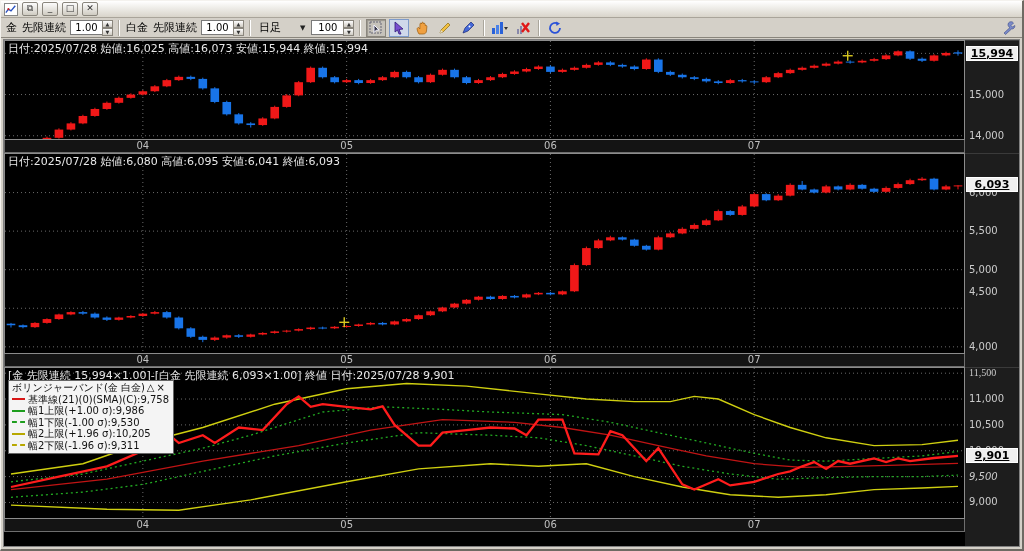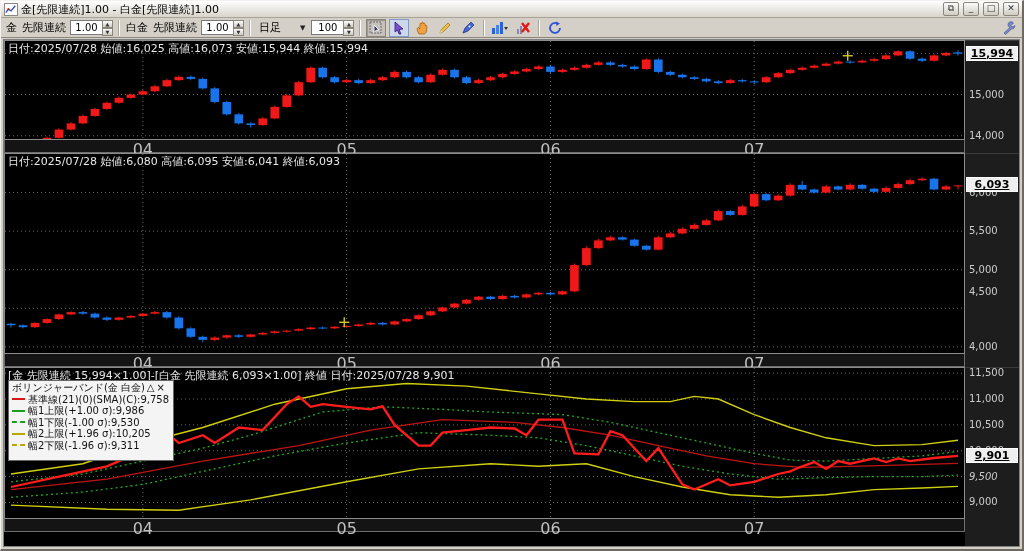--- a/index.html
+++ b/index.html
@@ -43,29 +43,29 @@
   .chartarea { flex:1; background:#000; border:1px solid #808080; margin:1px 2px 2px 2px;
                display:flex; flex-direction:column; position:relative; }
   .panel { display:flex; flex:0 0 auto; }
   .pcol { display:flex; flex-direction:column; flex:1; min-width:0; }
   .plot { position:relative; background:#000; border:1px solid #8c8c8c; overflow:hidden; }
   .plot svg { position:absolute; left:0; top:0; }
   .phead { position:absolute; left:3px; top:0px; font-size:11px; color:#e8e8e8;
            white-space:nowrap; z-index:5; letter-spacing:0px; }
   .xaxis { position:relative; height:13px; background:#141414; border:1px solid #6e6e6e; border-top:none;
            flex:0 0 auto; }
-  .xaxis span { position:absolute; top:0; font-size:16px; color:#c0c0c0; transform:translateX(-50%); }
+  .xaxis span { position:absolute; top:0; font-size:10px; color:#c0c0c0; transform:translateX(-50%); }
   .gutter { position:relative; width:54px; flex:0 0 54px; background:#1d1d1d; border-top:1px solid #3a3a3a; }
   .gutter .tick { position:absolute; left:4px; font-size:10px; color:#cccccc; white-space:nowrap; }
   .gutter .curbox { position:absolute; left:1px; right:1px; height:15px; background:#efefef;
                     border:1px solid #ffffff; color:#000; font-weight:bold; font-size:11px;
                     text-align:center; line-height:13px; z-index:6;text-decoration:underline; }
   
   .legend { position:absolute; left:3px; top:12px; z-index:7; background:#f4f4f4;
-            border:1px solid #666; padding:1px 4px 9px 3px; font-size:10px; color:#111;
+            border:1px solid #666; padding:1px 4px 2px 3px; font-size:10px; color:#111;
             line-height:11.5px; }
   .legend .ttl { display:flex; gap:2px; white-space:nowrap; }
   .legend .row { display:flex; align-items:center; gap:3px; white-space:nowrap; }
   .sw { width:13px; height:0; border-top:2px solid #000; flex:0 0 13px; }
   .sw.red    { border-color:#d81616; }
   .sw.green  { border-color:#1e9e1e; }
   .sw.yellow { border-color:#b8a800; }
   .sw.dash   { border-top-style:dashed; }
 </style>
 </head>
@@ -73,21 +73,20 @@
 
 <div class="window">
 
   <div class="titlebar">
     <div class="titleicon">
       <svg viewBox="0 0 14 13">
           <polyline points="1,10 4,6 7,8 12,2" fill="none" stroke="#2a52c0" stroke-width="1.6"></polyline>
           <circle cx="4" cy="6" r="1.2" fill="#d02020"></circle>
         </svg>
     </div>
-    <span class="titletext">金[先限連続]1.00 - 白金[先限連続]1.00</span>
     <div class="winbtn">⧉</div>
     <div class="winbtn">_</div>
     <div class="winbtn">□</div>
     <div class="winbtn">✕</div>
   </div>
 
   <div class="toolbar">
     <span class="tlabel">金</span>
     <span class="tlabel">先限連続</span>
     <span class="spin">
@@ -618,21 +617,21 @@
             </svg>
           </div>
         <div class="xaxis">
             <span style="left: 14.375%;">04</span>
             <span style="left: 35.625%;">05</span>
             <span style="left: 56.875%;">06</span>
             <span style="left: 78.125%;">07</span>
           </div>
       </div>
       <div class="gutter">
-          <span class="tick" style="top: -0.827586px;">11,500</span>
+          <span class="tick" style="top: -0.827586px; font-family: Liberation Serif, serif;">11,500</span>
           <span class="tick" style="top: 25.0345px;">11,000</span>
           <span class="tick" style="top: 50.8966px;">10,500</span>
           <span class="tick" style="top: 76.7586px;">10,000</span>
           <span class="tick" style="top: 102.621px; font-style: italic;">9,500</span>
           <span class="tick" style="top: 128.483px;">9,000</span>
           <div class="curbox" style="top: 79.8793px;">9,901</div>
         </div>
     </div>
 
   </div>

